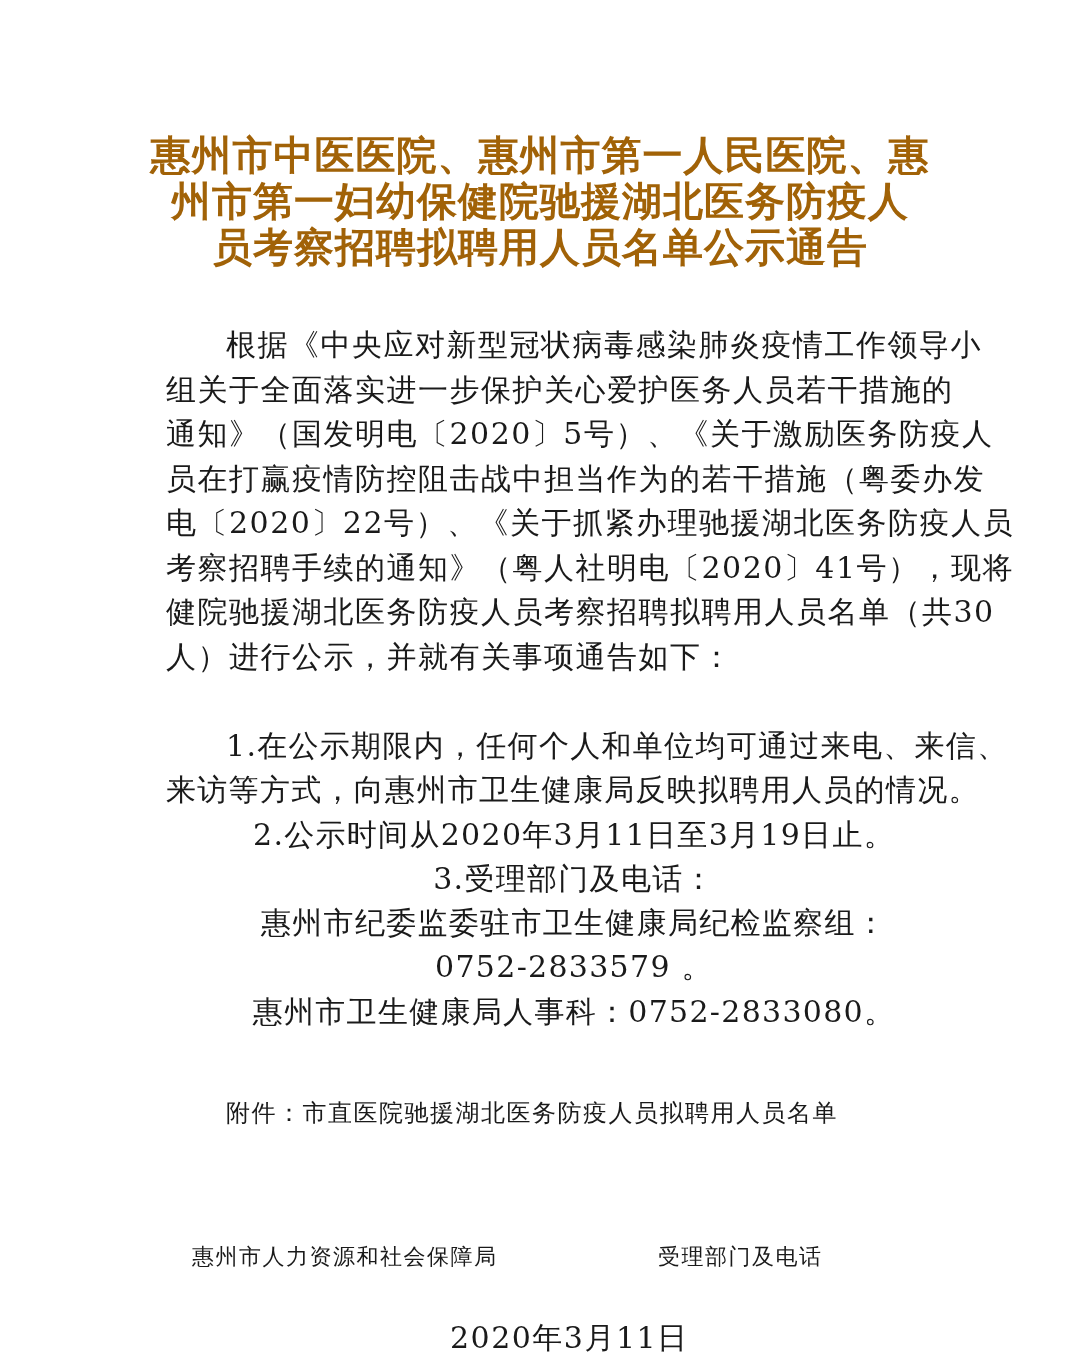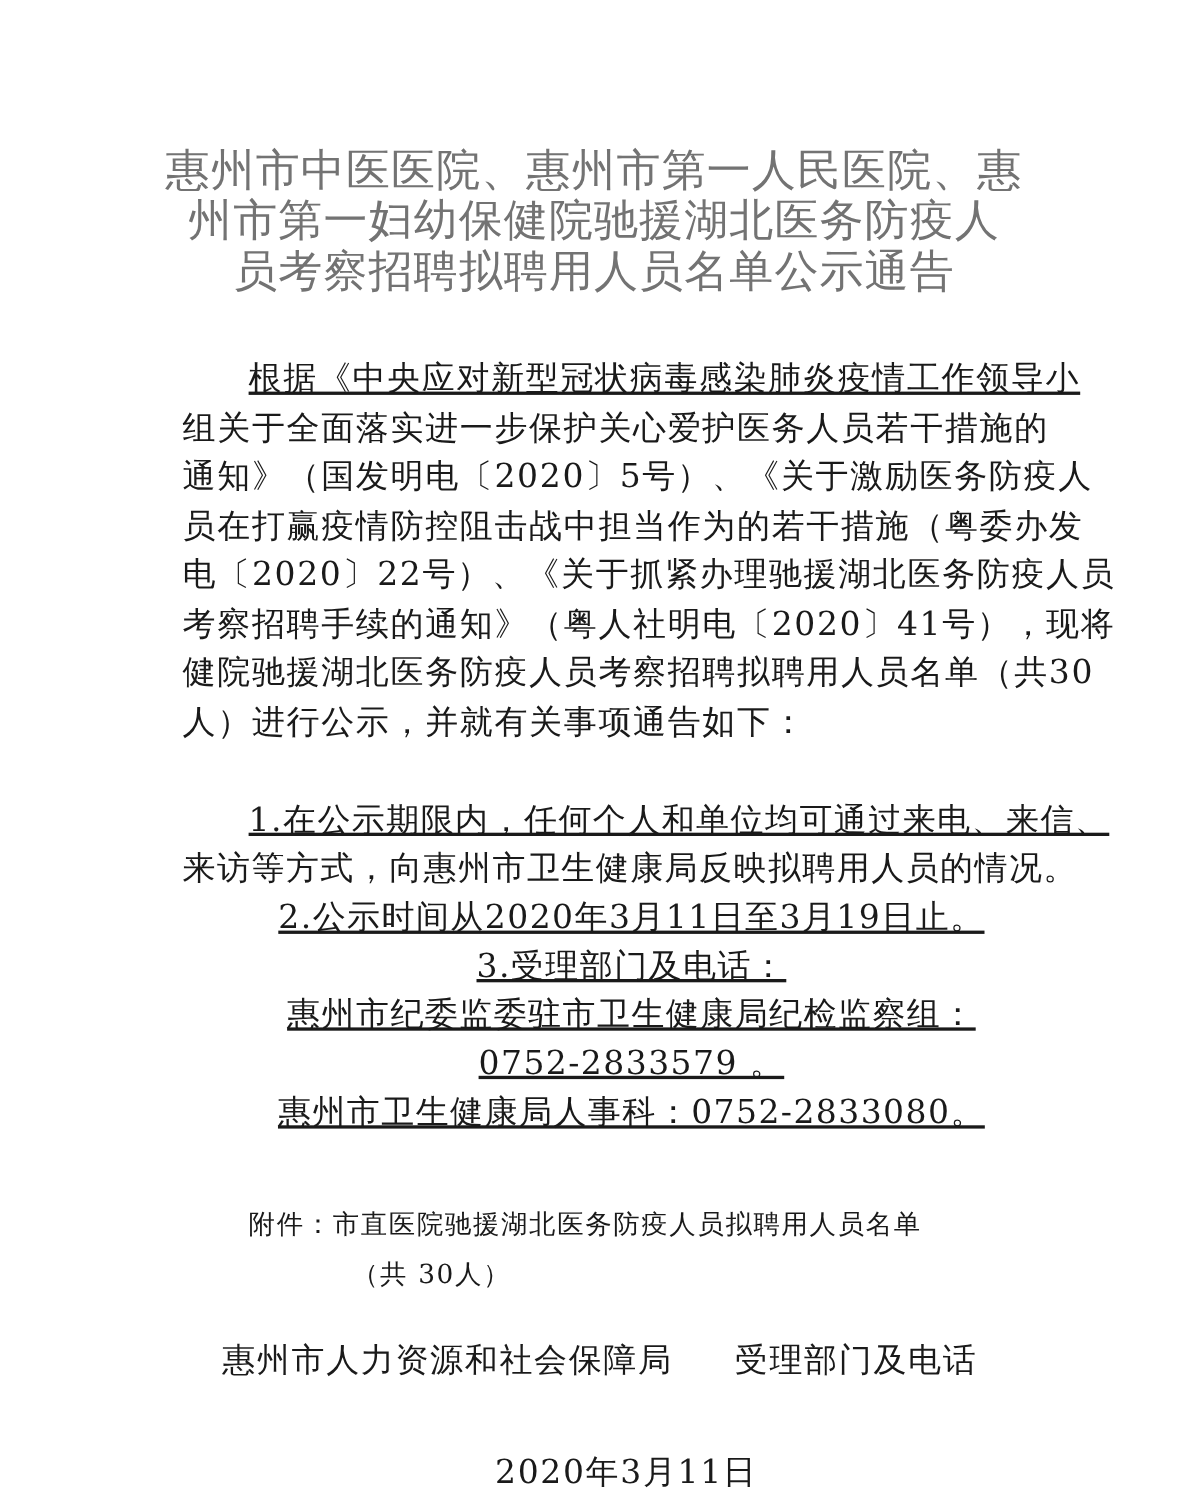--- a/index.html
+++ b/index.html
@@ -4,36 +4,36 @@
 <style>
   html, body { margin: 0; padding: 0; background: #ffffff; }
   body {
     width: 1080px; height: 1360px; position: relative; overflow: hidden;
     color: #1a1a1a;
     font-family: "DejaVu Serif", "Liberation Serif", serif;
   }
   .page { position: absolute; left: 0; top: 0; width: 1080px; height: 1360px; }
   .title {
     position: absolute; left: 150px; top: 132px; width: 780px;
-    text-align: center; font-weight: normal;
-    font-size: 40px; line-height: 46px; letter-spacing: 1px; color: #737373;
+    text-align: center; font-weight: bold;
+    font-size: 40px; line-height: 46px; letter-spacing: 1px; color: #a16207;
     font-family: "DejaVu Serif", "Liberation Serif", serif;
   }
   .title .tline { display: block; white-space: nowrap; }
   .body-text {
     position: absolute; left: 166px; top: 323px; width: 756px;
     font-size: 30px; line-height: 44.5px; letter-spacing: 1.5px;
   }
   .line { display: block; white-space: nowrap; height: 44.5px; overflow: visible; }
-  .indent { padding-left: 60px; text-decoration: underline; }
+  .indent { padding-left: 60px; }
   .items { position: absolute; left: 166px; top: 724px; width: 756px; font-size: 30px; letter-spacing: 1.3px; }
   .items .line { height: 44.3px; line-height: 44.3px; text-align: center; }
   .attach { position: absolute; left: 226px; top: 1090px; font-size: 24px; line-height: 46px; letter-spacing: 1.5px; }
   .attach .sub { padding-left: 94px; }
-  .sign { position: absolute; top: 1216px; font-size: 30px; letter-spacing: 1.5px; white-space: nowrap; margin-left: 10px; }
+  .sign { position: absolute; top: 1242px; font-size: 22px; letter-spacing: 1.5px; white-space: nowrap; }
   .sign.left { left: 192px; }
   .sign.right { left: 658px; }
   .date { position: absolute; top: 1318px; left: 450px; font-size: 30px; letter-spacing: 1.5px; white-space: nowrap; }
 </style>
 </head>
 <body>
 
 <div class="page">
 
   <div class="title">
@@ -58,20 +58,19 @@
     <span class="line">来访等方式，向惠州市卫生健康局反映拟聘用人员的情况。</span>
     <span class="line indent">2.公示时间从2020年3月11日至3月19日止。</span>
     <span class="line indent">3.受理部门及电话：</span>
     <span class="line indent">惠州市纪委监委驻市卫生健康局纪检监察组：</span>
     <span class="line indent">0752-2833579 。</span>
     <span class="line indent">惠州市卫生健康局人事科：0752-2833080。</span>
   </div>
 
   <div class="attach">
     <span class="line">附件：市直医院驰援湖北医务防疫人员拟聘用人员名单</span>
-    <span class="line sub">（共 30人）</span>
   </div>
 
   <div class="sign left">惠州市人力资源和社会保障局</div>
   <div class="sign right">受理部门及电话</div>
 
   <div class="date">2020年3月11日</div>
 </div>
 
 </body></html>

